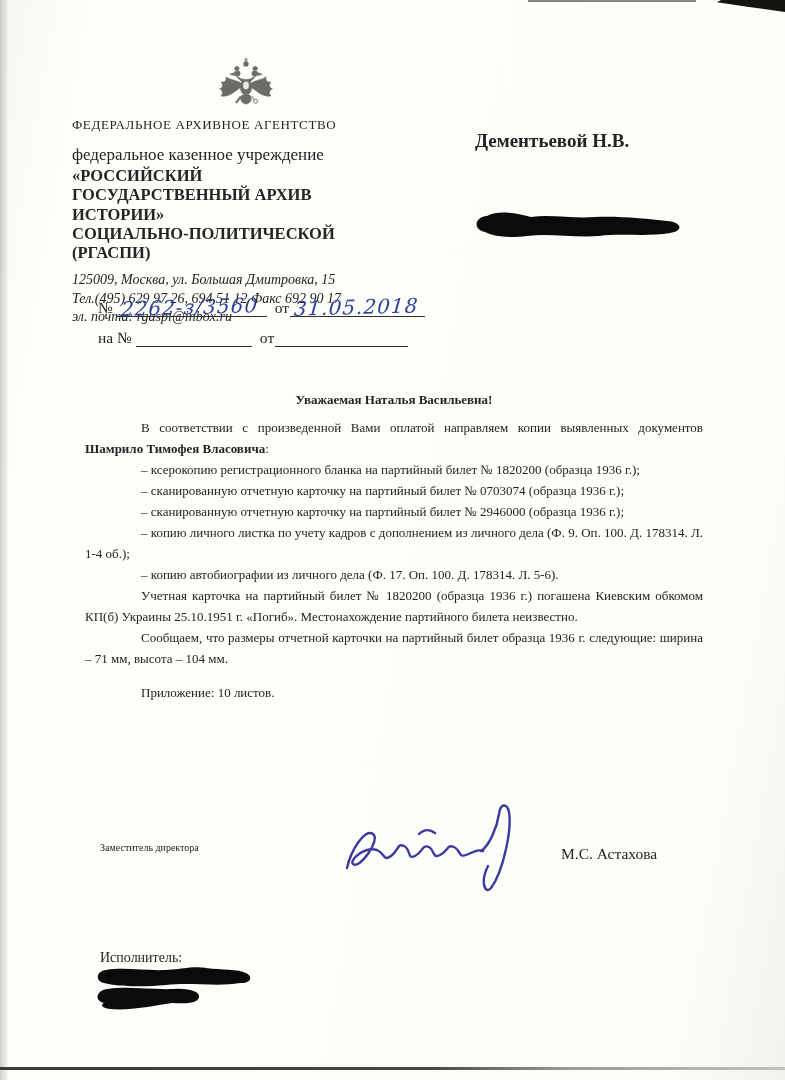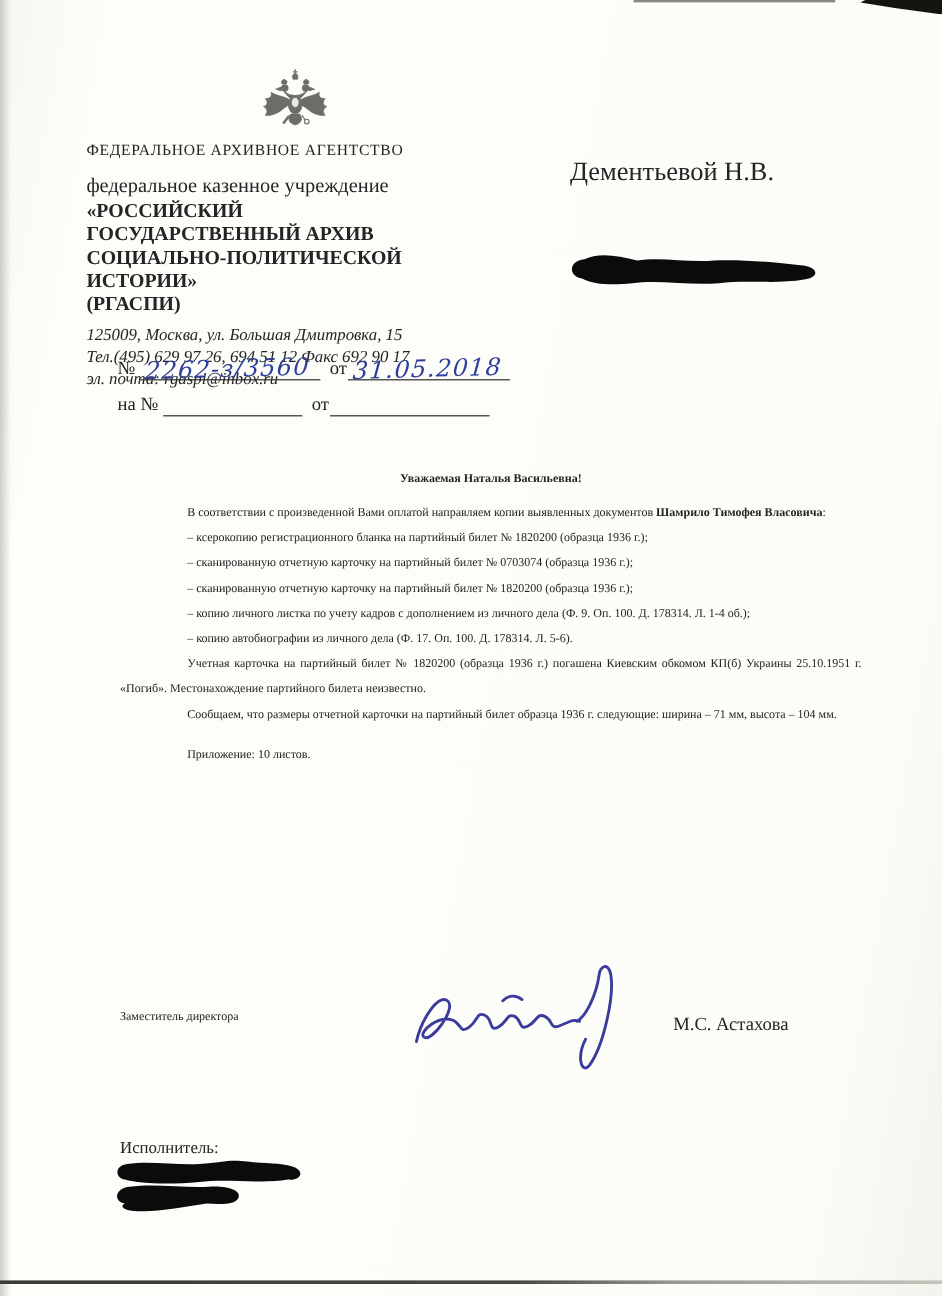--- a/index.html
+++ b/index.html
@@ -19,39 +19,39 @@
     background:linear-gradient(to right, #3b3b34 0%, #48483f 55%, #9a9a90 72%, #c3c3ba 100%); }
 
   
   .letterhead { position:absolute; left:72px; top:56px; width:348px; text-align:left; }
   .eagle { display:block; margin:0 auto; }
   .agency { font-size:13px; letter-spacing:.6px; margin-top:7px; white-space:nowrap; }
   .orgtype { font-size:17px; margin-top:12px; }
   .orgname { font-weight:bold; font-size:16.5px; line-height:1.17; margin-top:1px; }
   .addr { font-style:italic; font-size:14px; line-height:1.32; margin-top:9px; }
 
-  .recipient { position:absolute; left:475px; top:130px; font-weight:normal; font-size:22px; }
+  .recipient { position:absolute; left:475px; top:130px; font-weight:bold; font-size:19px; }
 
   .redact { position:absolute; }
   .redact svg { display:block; }
 
   
   .refblock { position:absolute; left:98px; top:296px; width:340px; font-size:15.5px; }
   .ref-row { display:flex; align-items:flex-end; margin-bottom:9px; }
   .ref-label { margin-right:4px; white-space:nowrap; }
   .ufield { border-bottom:1.4px solid #2f2f2a; position:relative; height:20px; }
   .uf1 { width:150px; } .uf2 { width:135px; } .uf3 { width:116px; } .uf4 { width:133px; }
   .mid { margin:0 1px 0 8px; }
   .hand { position:absolute; left:4px; bottom:-3px; white-space:nowrap;
     font-family:"DejaVu Serif",serif; font-style:italic; color:#2e3e9b;
     font-size:20px; letter-spacing:1px; display:inline-block; transform:rotate(-1.6deg) skewX(-6deg); }
 
   
-  .docbody { position:absolute; left:100px; top:389px; width:618px;
-    font-size:10px; line-height:21px; text-align:justify; }
+  .docbody { position:absolute; left:85px; top:389px; width:618px;
+    font-size:13px; line-height:21px; text-align:justify; }
   .salut { text-align:center; font-weight:bold; margin:0 0 7px 0; }
   .docbody p { margin:0; text-indent:56px; }
   .attach { margin-top:13px !important; }
   .bold { font-weight:bold; }
 
   
   .sign-title { position:absolute; left:100px; top:842px; font-size:10px; }
   .sign-name  { position:absolute; left:561px; top:845px; font-size:15.5px; }
   .sig-svg { position:absolute; left:331px; top:794px; }
 
@@ -87,22 +87,22 @@
         <path d="M48,83 L38,96 L41,98 L50,86 Z"></path>
         <circle cx="80" cy="94" r="4" fill="none" stroke-width="2"></circle>
         <path d="M72,83 L77,91" stroke-width="2" fill="none"></path>
       </g>
     </svg>
     <div class="agency">ФЕДЕРАЛЬНОЕ  АРХИВНОЕ АГЕНТСТВО</div>
     <div class="orgtype">федеральное казенное учреждение</div>
     <div class="orgname">
       <div>«РОССИЙСКИЙ</div>
       <div>ГОСУДАРСТВЕННЫЙ АРХИВ</div>
+      <div>ИСТОРИИ»</div>
       <div>СОЦИАЛЬНО-ПОЛИТИЧЕСКОЙ</div>
-      <div>ИСТОРИИ»</div>
       <div>(РГАСПИ)</div>
     </div>
     <div class="addr">
       <div>125009, Москва, ул. Большая Дмитровка, 15</div>
       <div>Тел.(495) 629 97 26, 694 51 12 Факс 692 90 17</div>
       <div>эл. почта: rgaspi@inbox.ru</div>
     </div>
   </div>
 
   <div class="recipient">Дементьевой Н.В.</div>
@@ -130,21 +130,21 @@
       <span class="ref-label mid">от</span>
       <span class="ufield uf4"></span>
     </div>
   </div>
 
   <div class="docbody">
     <div class="salut">Уважаемая Наталья Васильевна!</div>
     <p><span>В соответствии с произведенной Вами оплатой направляем копии выявленных документов </span><span class="bold">Шамрило Тимофея Власовича</span><span>:</span></p>
     <p>– ксерокопию регистрационного бланка на партийный билет № 1820200 (образца 1936 г.);</p>
     <p>– сканированную отчетную карточку на партийный билет № 0703074 (образца 1936 г.);</p>
-    <p>– сканированную отчетную карточку на партийный билет № 1820200 (образца 1936 г.);</p>
+    <p>– сканированную отчетную карточку на партийный билет № 2946000 (образца 1936 г.);</p>
     <p>– копию личного листка по учету кадров с дополнением из личного дела (Ф. 9. Оп. 100. Д. 178314. Л. 1-4 об.);</p>
     <p>– копию автобиографии из личного дела (Ф. 17. Оп. 100. Д. 178314. Л. 5-6).</p>
     <p>Учетная карточка на партийный билет № 1820200 (образца 1936 г.) погашена Киевским обкомом КП(б) Украины 25.10.1951 г. «Погиб». Местонахождение партийного билета неизвестно.</p>
     <p>Сообщаем, что размеры отчетной карточки на партийный билет образца 1936 г. следующие: ширина – 71 мм, высота – 104 мм.</p>
     <p class="attach">Приложение: 10 листов.</p>
   </div>
 
   <div class="sign-title">Заместитель директора</div>
   <svg class="sig-svg" width="200" height="105" viewBox="0 0 200 105">
     <g fill="none" stroke="#3b3b9d" stroke-width="2.4" stroke-linecap="round">

